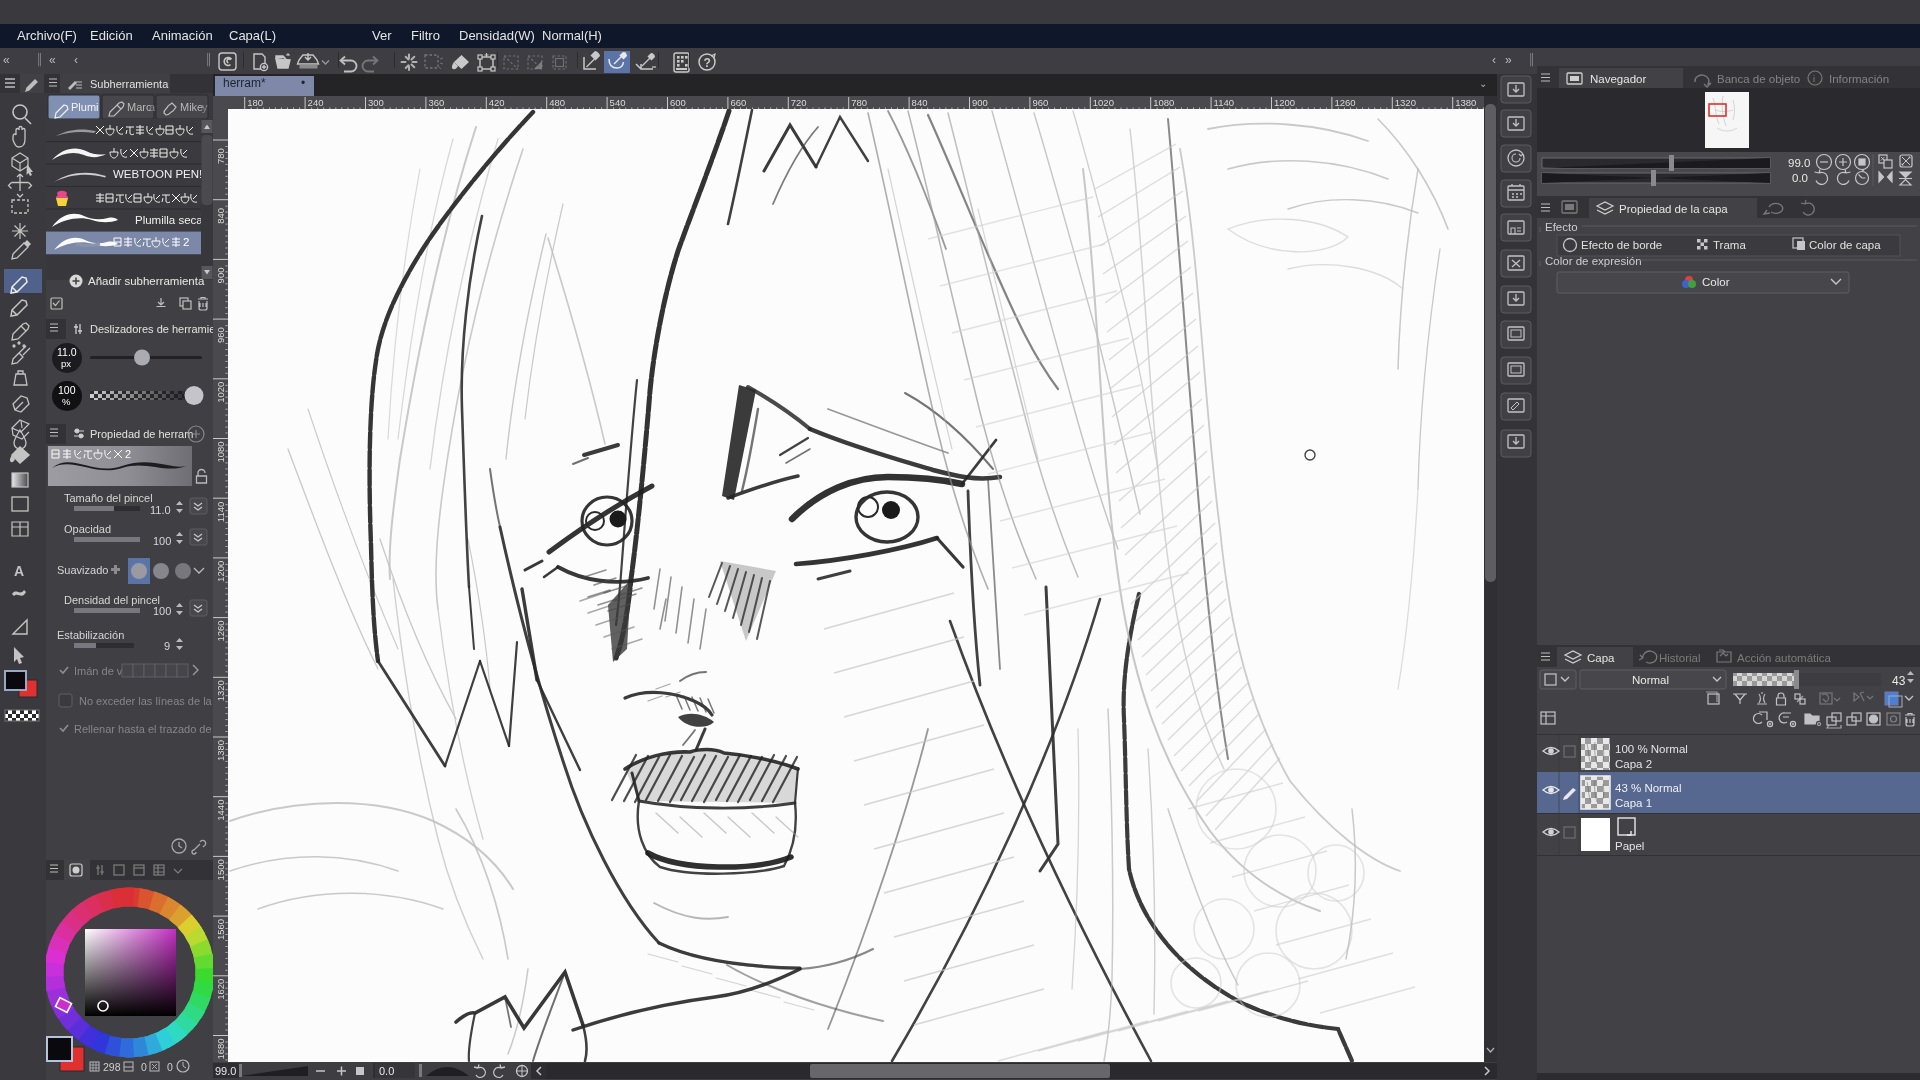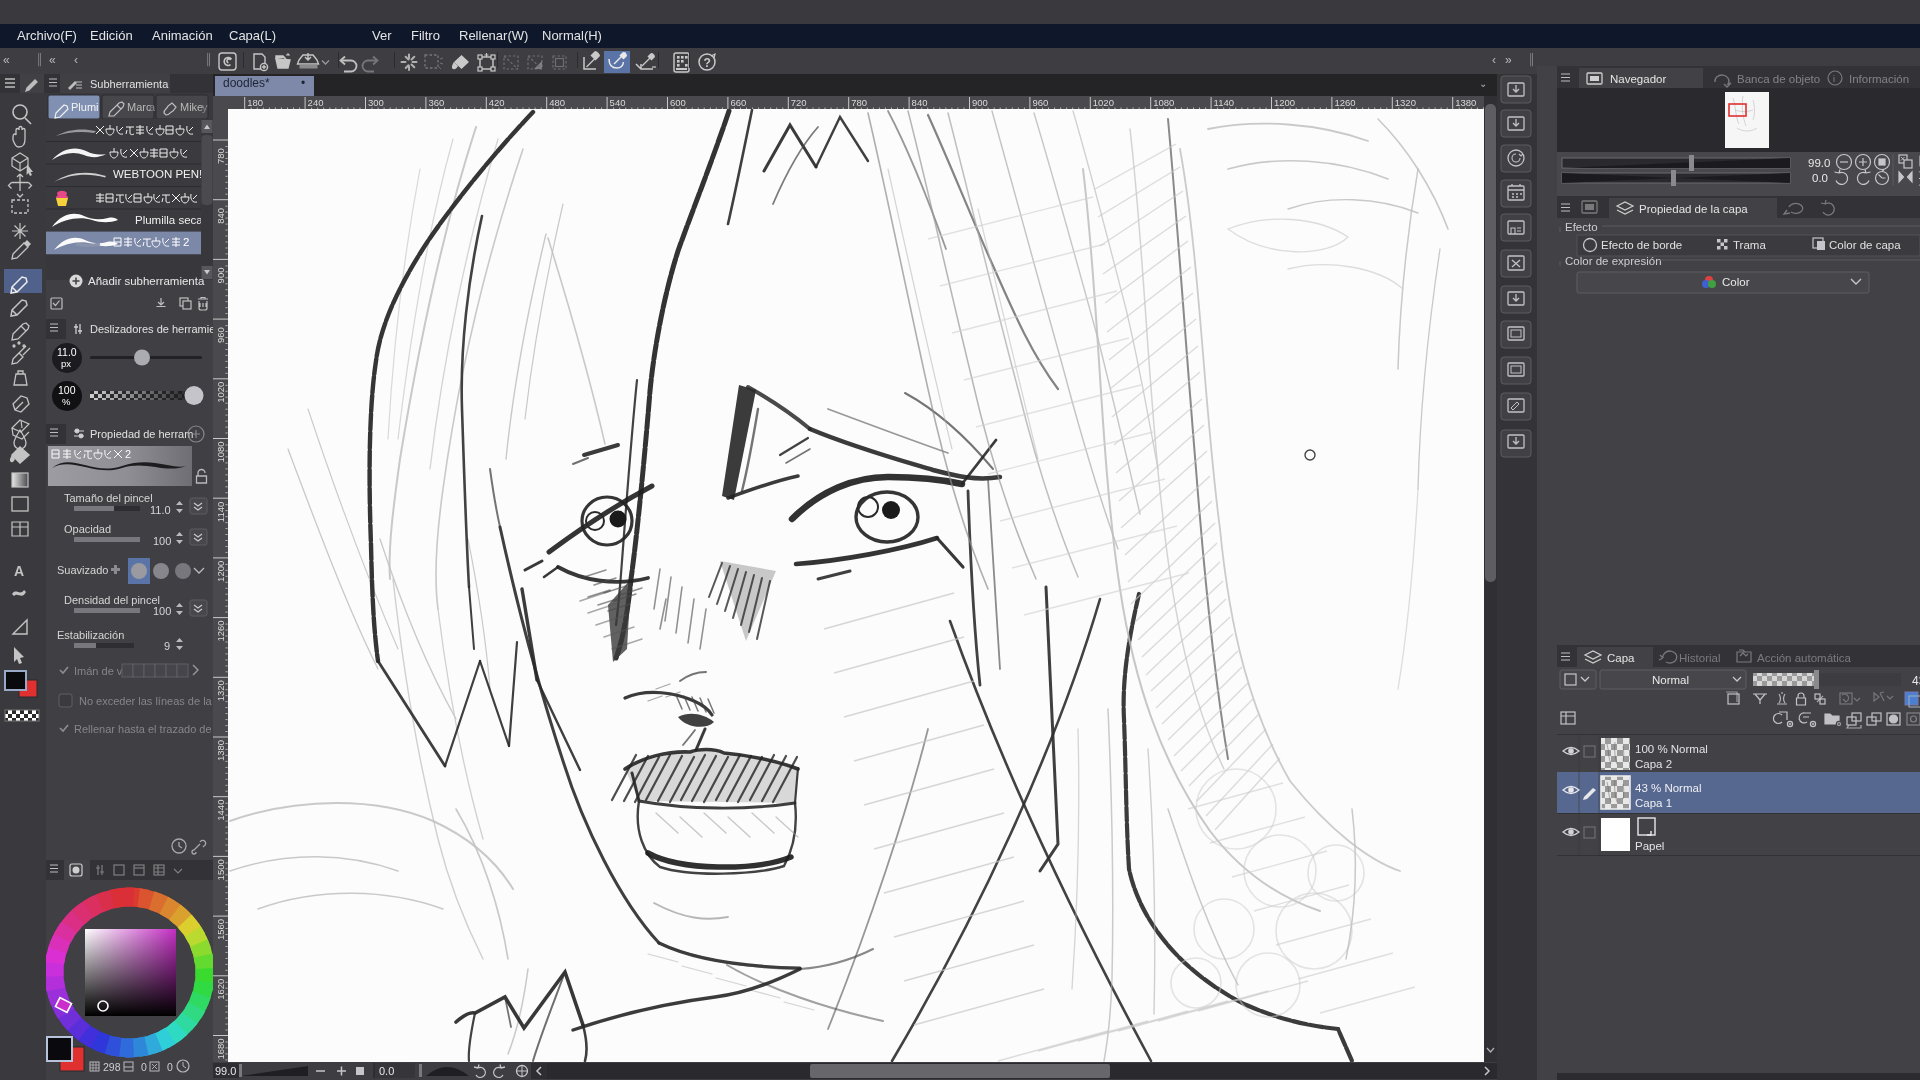--- a/index.html
+++ b/index.html
@@ -20,35 +20,35 @@
 
 #tabbar { left:213px; top:74px; width:1284px; height:22px; background:#242427; }
 #activetab { left:2px; top:2px; width:99px; height:20px; background:#7e89a9; color:#1d2433; font-size:12px; }
 #rulertop { left:213px; top:96px; width:1284px; height:22px; background:#4a4a4e; }
 #rulerleft { left:213px; top:109px; width:15px; height:953px; background:#4a4a4e; }
 #canvas { left:228px; top:109px; width:1256px; height:953px; background:#fcfcfc; }
 #vscroll { left:1484px; top:96px; width:13px; height:966px; background:#303034; }
 #bottombar { left:213px; top:1062px; width:1284px; height:18px; background:#3e3e42; color:#d8d8d8; font-size:11px; }
 
 #rcol { left:1497px; top:74px; width:40px; height:1006px; background:#343438; }
-#rpanel { left:1537px; top:66px; width:383px; height:1014px; background:#424246;padding-left:20px; }
+#rpanel { left:1537px; top:66px; width:383px; height:1014px; background:#424246; }
 text, svg { font-family:"Liberation Sans", sans-serif; }
 </style>
 </head>
 <body>
 <div id="stage">
   <div class="abs" id="menubar">
     <div class="abs mitem" style="left:17px;">Archivo(F)</div>
     <div class="abs mitem" style="left:90px;">Edición</div>
     <div class="abs mitem" style="left:152px;">Animación</div>
     <div class="abs mitem" style="left:229px;">Capa(L)</div>
     <div class="abs mitem" style="left:291px;margin-top:24px;">Seleccionar</div>
     <div class="abs mitem" style="left:372px;">Ver</div>
     <div class="abs mitem" style="left:411px;">Filtro</div>
-    <div class="abs mitem" style="left:459px;">Rellenar(W)</div>
+    <div class="abs mitem" style="left:459px;">Densidad(W)</div>
     <div class="abs mitem" style="left:542px;">Normal(H)</div>
   </div>
   <div class="abs" id="toolrow">
     <div class="abs" style="left:3px;top:5px;color:#b9b9b9;font-size:12px;">«</div>
     <div class="abs" style="left:36px;top:5px;color:#8a8a8a;font-size:11px;">║</div>
     <div class="abs" style="left:49px;top:5px;color:#b9b9b9;font-size:12px;">«</div>
     <div class="abs" style="left:74px;top:5px;color:#b9b9b9;font-size:12px;">‹</div>
     <div class="abs" style="left:205px;top:5px;color:#8a8a8a;font-size:11px;">║</div>
     <svg class="tico" style="left:218px;" width="500" height="22" viewBox="0 0 500 22">
       <g fill="none" stroke="#c6c6c6" stroke-width="1.4">
@@ -542,21 +542,21 @@
         <text x="95" y="997">0</text>
         <rect x="104" y="988" width="9" height="9" fill="none" stroke="#b9b9bd"></rect>
           <path d="M106 990 l5 5 m0 -5 l-5 5" stroke="#b9b9bd" stroke-width="0.9"></path>
         <text x="121" y="997">0</text>
         <circle cx="137" cy="992" r="6" fill="none" stroke="#b9b9bd" stroke-width="1.2"></circle>
           <path d="M137 988 v4 l3 2" stroke="#b9b9bd" fill="none"></path>
       </g>
     </svg>
   </div>
   <div class="abs" id="tabbar">
-    <div class="abs" id="activetab"><span style="margin-left:8px;">doodles*</span><span style="position:absolute;left:86px;top:0px;">•</span></div>
+    <div class="abs" id="activetab"><span style="margin-left:8px;">herram*</span><span style="position:absolute;left:86px;top:0px;">•</span></div>
     <div class="abs" style="left:1266px;top:4px;color:#b0b0b4;font-size:10px;">⌄</div>
   </div>
   <div class="abs" id="rulercorner" style="left:213px;top:96px;width:15px;height:13px;background:#4a4a4e;"></div>
   <div class="abs" id="rulertop"><svg width="1284" height="13" viewBox="0 0 1284 13">
       <path d="M31.7 0 V13" stroke="#c8c8c8" stroke-width="1"></path>
       <text x="34.2" y="8.5" font-size="9.5" fill="#dadada">180</text>
       <rect x="37.7" y="10.5" width="1" height="2" fill="#b8b8b8"></rect>
       <rect x="43.8" y="10.5" width="1" height="2" fill="#b8b8b8"></rect>
       <rect x="49.8" y="10.5" width="1" height="2" fill="#b8b8b8"></rect>
       <rect x="55.9" y="10.5" width="1" height="2" fill="#b8b8b8"></rect>

